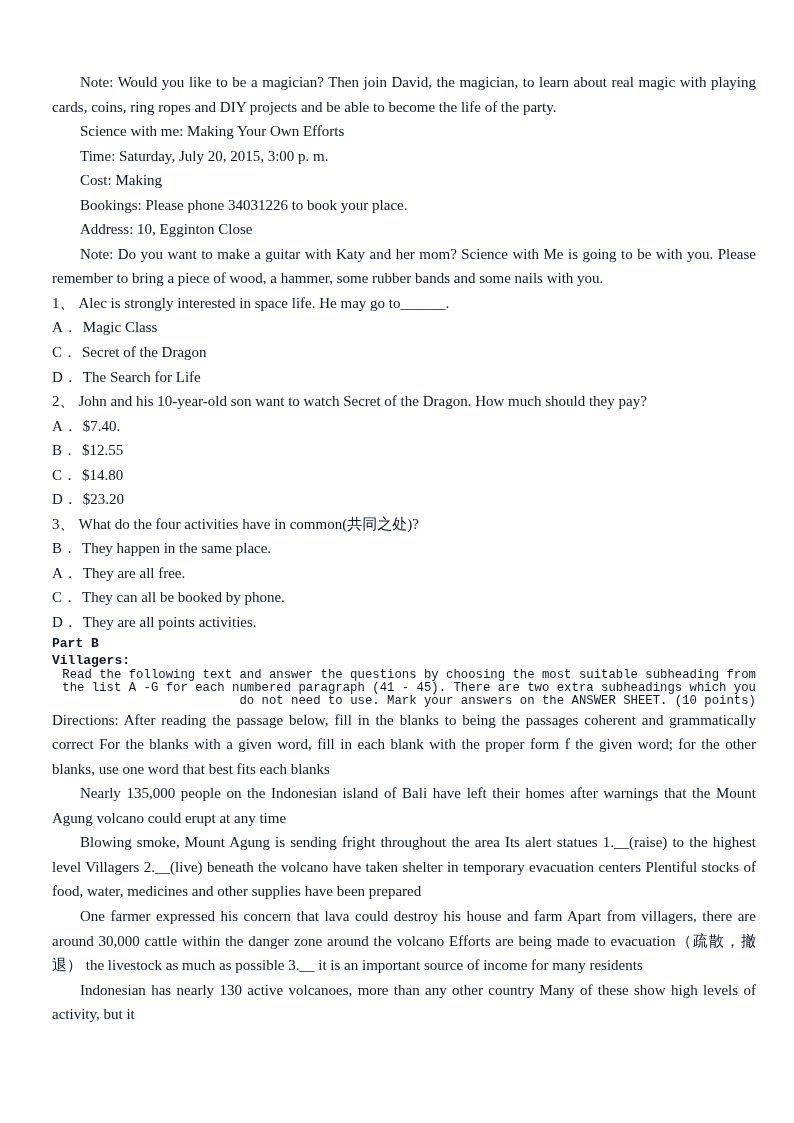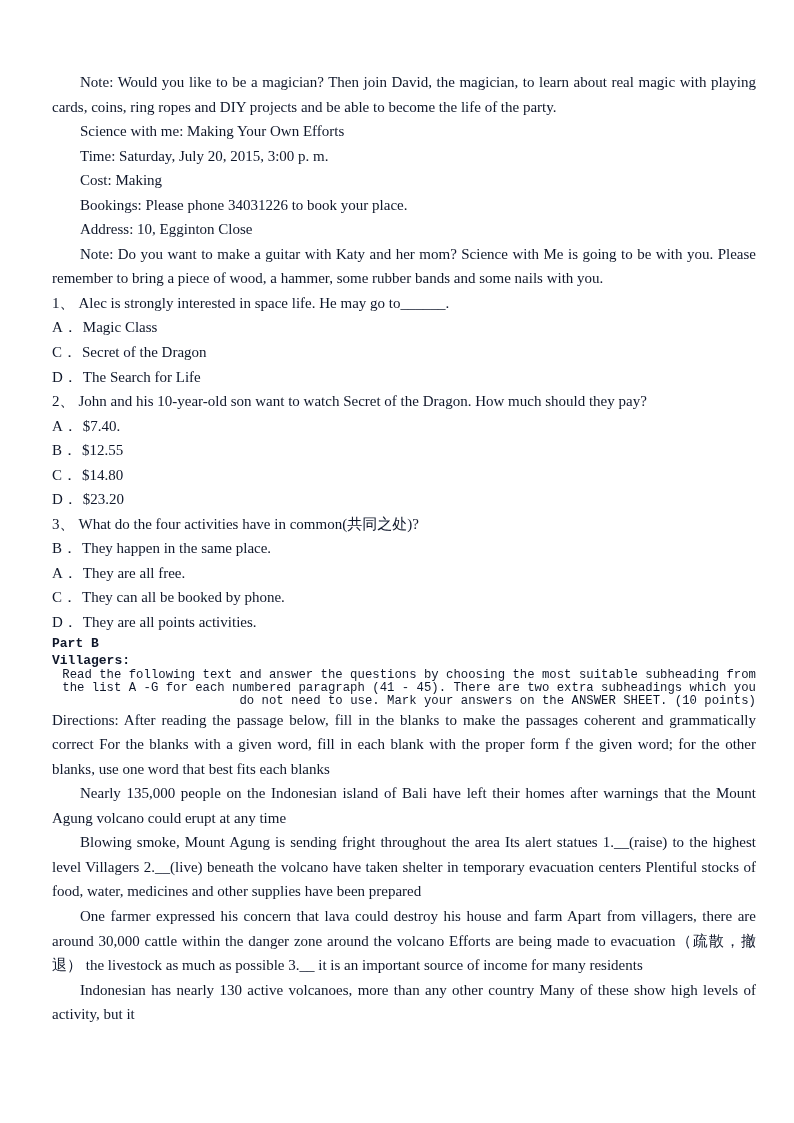--- a/index.html
+++ b/index.html
@@ -98,20 +98,20 @@
     </div>
   </div>
 
   <div>
     <div class="mono-bold">Part B</div>
     <div class="mono-bold">Villagers:</div>
     <div class="mono-text">Read the following text and answer the questions by choosing the most suitable subheading from the list A -G for each numbered paragraph (41 - 45). There are two extra subheadings which you do not need to use. Mark your answers on the ANSWER SHEET. (10 points)</div>
   </div>
 
   <div class="serif">
-    <p class="para">Directions: After reading the passage below, fill in the blanks to make the passages coherent and grammatically correct For the blanks with a given word, fill in each blank with the proper form f the given word; for the other blanks, use one word that best fits each blanks</p>
+    <p class="para">Directions: After reading the passage below, fill in the blanks to being the passages coherent and grammatically correct For the blanks with a given word, fill in each blank with the proper form f the given word; for the other blanks, use one word that best fits each blanks</p>
     <p class="para indent">Nearly 135,000 people on the Indonesian island of Bali have left their homes after warnings that the Mount Agung volcano could erupt at any time</p>
     <p class="para indent">Blowing smoke, Mount Agung is sending fright throughout the area Its alert statues 1.__(raise) to the highest level Villagers 2.__(live) beneath the volcano have taken shelter in temporary evacuation centers Plentiful stocks of food, water, medicines and other supplies have been prepared</p>
     <p class="para indent">One farmer expressed his concern that lava could destroy his house and farm Apart from villagers, there are around 30,000 cattle within the danger zone around the volcano Efforts are being made to evacuation（疏散，撤退） the livestock as much as possible 3.__ it is an important source of income for many residents</p>
     <p class="para indent">Indonesian has nearly 130 active volcanoes, more than any other country Many of these show high levels of activity, but it</p>
   </div>
 
 </div>
 
 </body></html>

